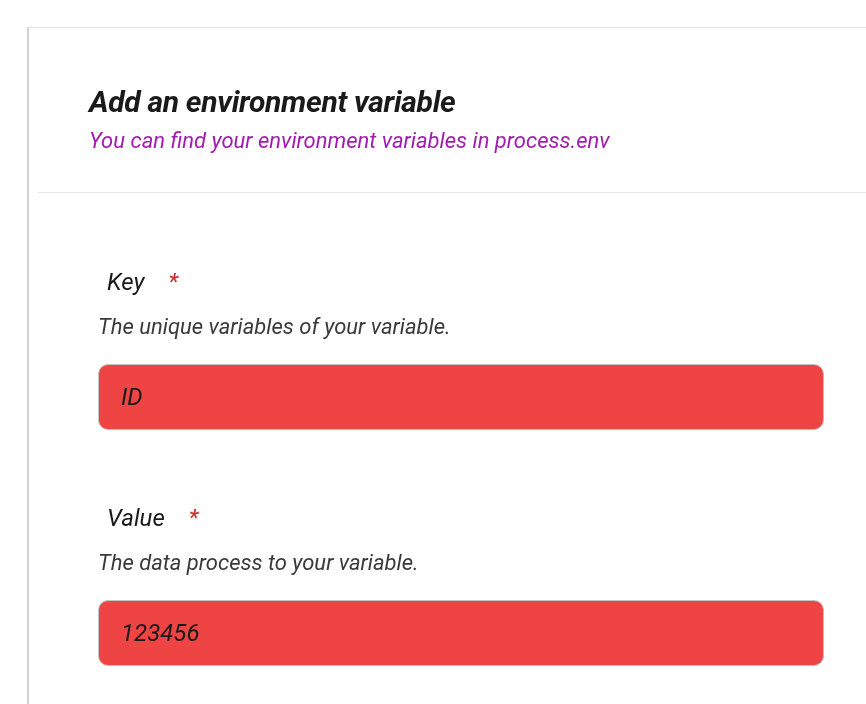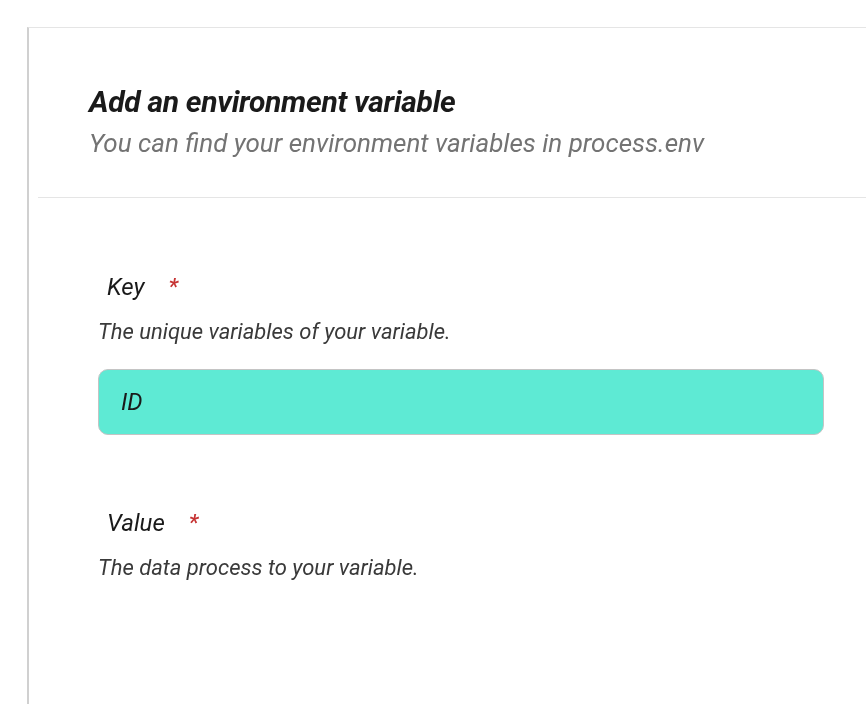--- a/index.html
+++ b/index.html
@@ -26,22 +26,22 @@
       border-bottom: 1px solid #e5e5e5;
     }
     .title {
       font-size: 30px;
       font-weight: 700;
       color: #1a1a1a;
       margin-bottom: 8px;
       letter-spacing: -0.3px;
     }
     .subtitle {
-      font-size: 26px;
-      color: #737373;
+      font-size: 22px;
+      color: #a21caf;
       font-weight: 400;
     }
     .form-body {
       padding: 48px 42px 0 42px;
     }
     .field-group {
       margin-bottom: 56px;
     }
     .field-label {
       font-size: 24px;
@@ -64,21 +64,21 @@
       margin-bottom: 16px;
       font-weight: 400;
     }
     .text-input {
       width: 100%;
       padding: 18px 22px;
       font-size: 24px;
       color: #1a1a1a;
       border: 1px solid #c4c4c4;
       border-radius: 10px;
-      background: #5eead4;
+      background: #ef4444;
       font-family: inherit;
       outline: none;
     }
   </style>
 </head>
 <body>
 
 <div class="panel">
   <div class="header">
     <h1 class="title">Add an environment variable</h1>
@@ -95,16 +95,17 @@
       <p class="field-description">The unique variables of your variable.</p>
       <input type="text" class="text-input" value="ID" style="">
     </div>
 
     <div class="field-group">
       <div class="field-label">
         <span>Value</span>
         <span class="required-mark">*</span>
       </div>
       <p class="field-description">The data process to your variable.</p>
+      <input type="text" class="text-input" value="123456" style="">
     </div>
 
   </div>
 </div>
 
 </body></html>

